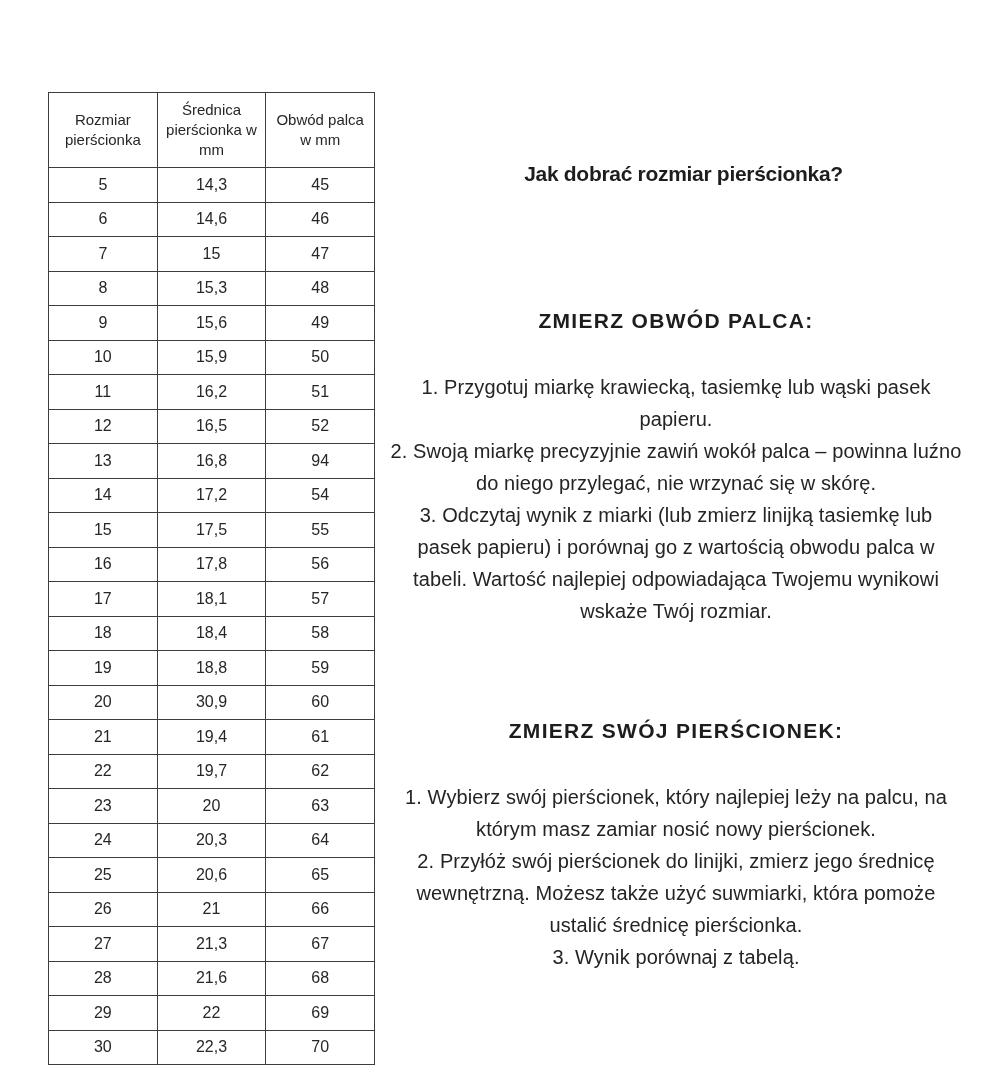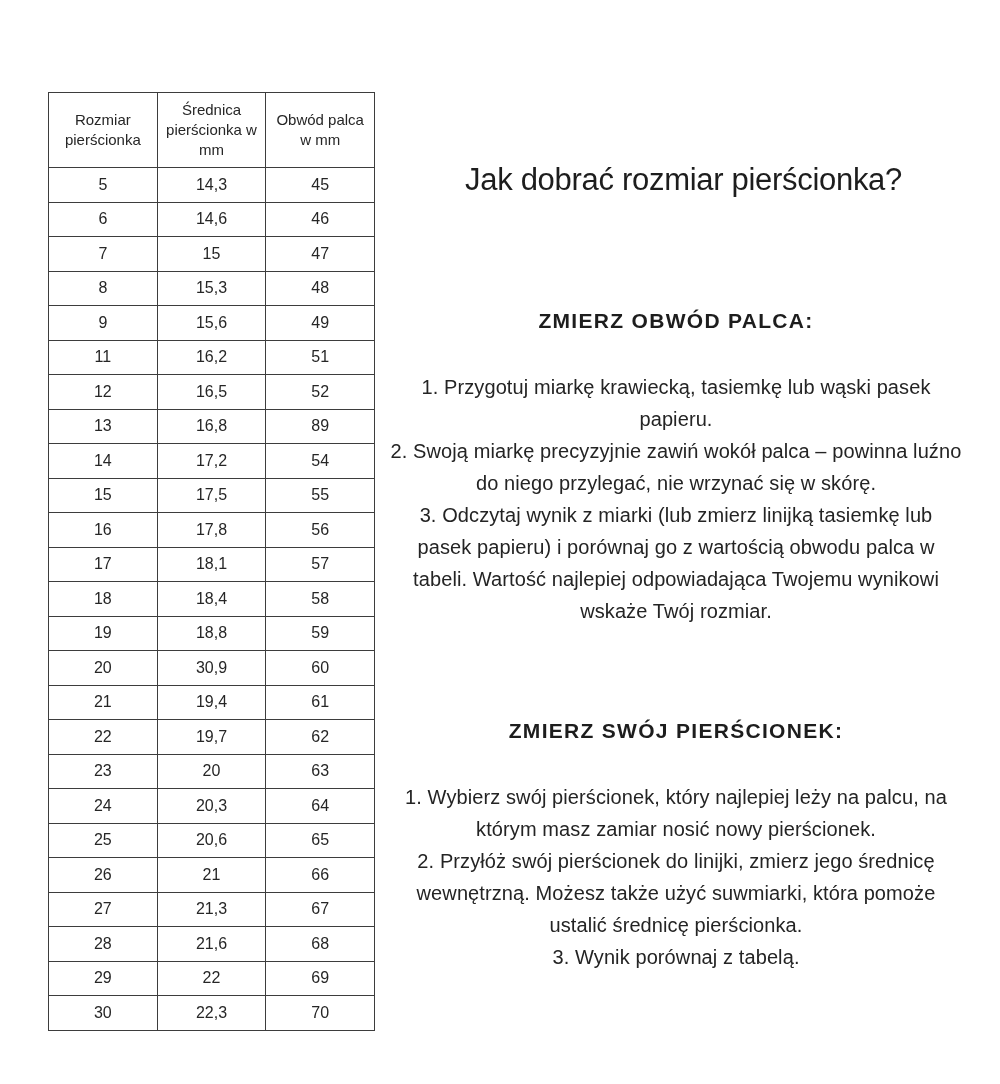--- a/index.html
+++ b/index.html
@@ -54,22 +54,22 @@
     width: 572px;
     height: 1084px;
     text-align: center;
   }
   .main-title {
     position: absolute;
     left: 15px;
     right: 0;
     top: 162px;
     margin: 0;
-    font-size: 31px;
-    font-weight: 400;
+    font-size: 21px;
+    font-weight: 700;
     letter-spacing: -0.3px;
     color: #1d1d1d;
     white-space: nowrap;
   }
   .section-heading {
     position: absolute;
     left: 0;
     right: 0;
     margin: 0;
     font-size: 21px;
@@ -127,33 +127,38 @@
           <td>8</td>
           <td>15,3</td>
           <td>48</td>
         </tr>
         <tr>
           <td>9</td>
           <td>15,6</td>
           <td>49</td>
         </tr>
         <tr>
+          <td>10</td>
+          <td>15,9</td>
+          <td>50</td>
+        </tr>
+        <tr>
           <td>11</td>
           <td>16,2</td>
           <td>51</td>
         </tr>
         <tr>
           <td>12</td>
           <td>16,5</td>
           <td>52</td>
         </tr>
         <tr>
           <td>13</td>
           <td>16,8</td>
-          <td>89</td>
+          <td>94</td>
         </tr>
         <tr>
           <td>14</td>
           <td>17,2</td>
           <td>54</td>
         </tr>
         <tr>
           <td>15</td>
           <td>17,5</td>
           <td>55</td>

